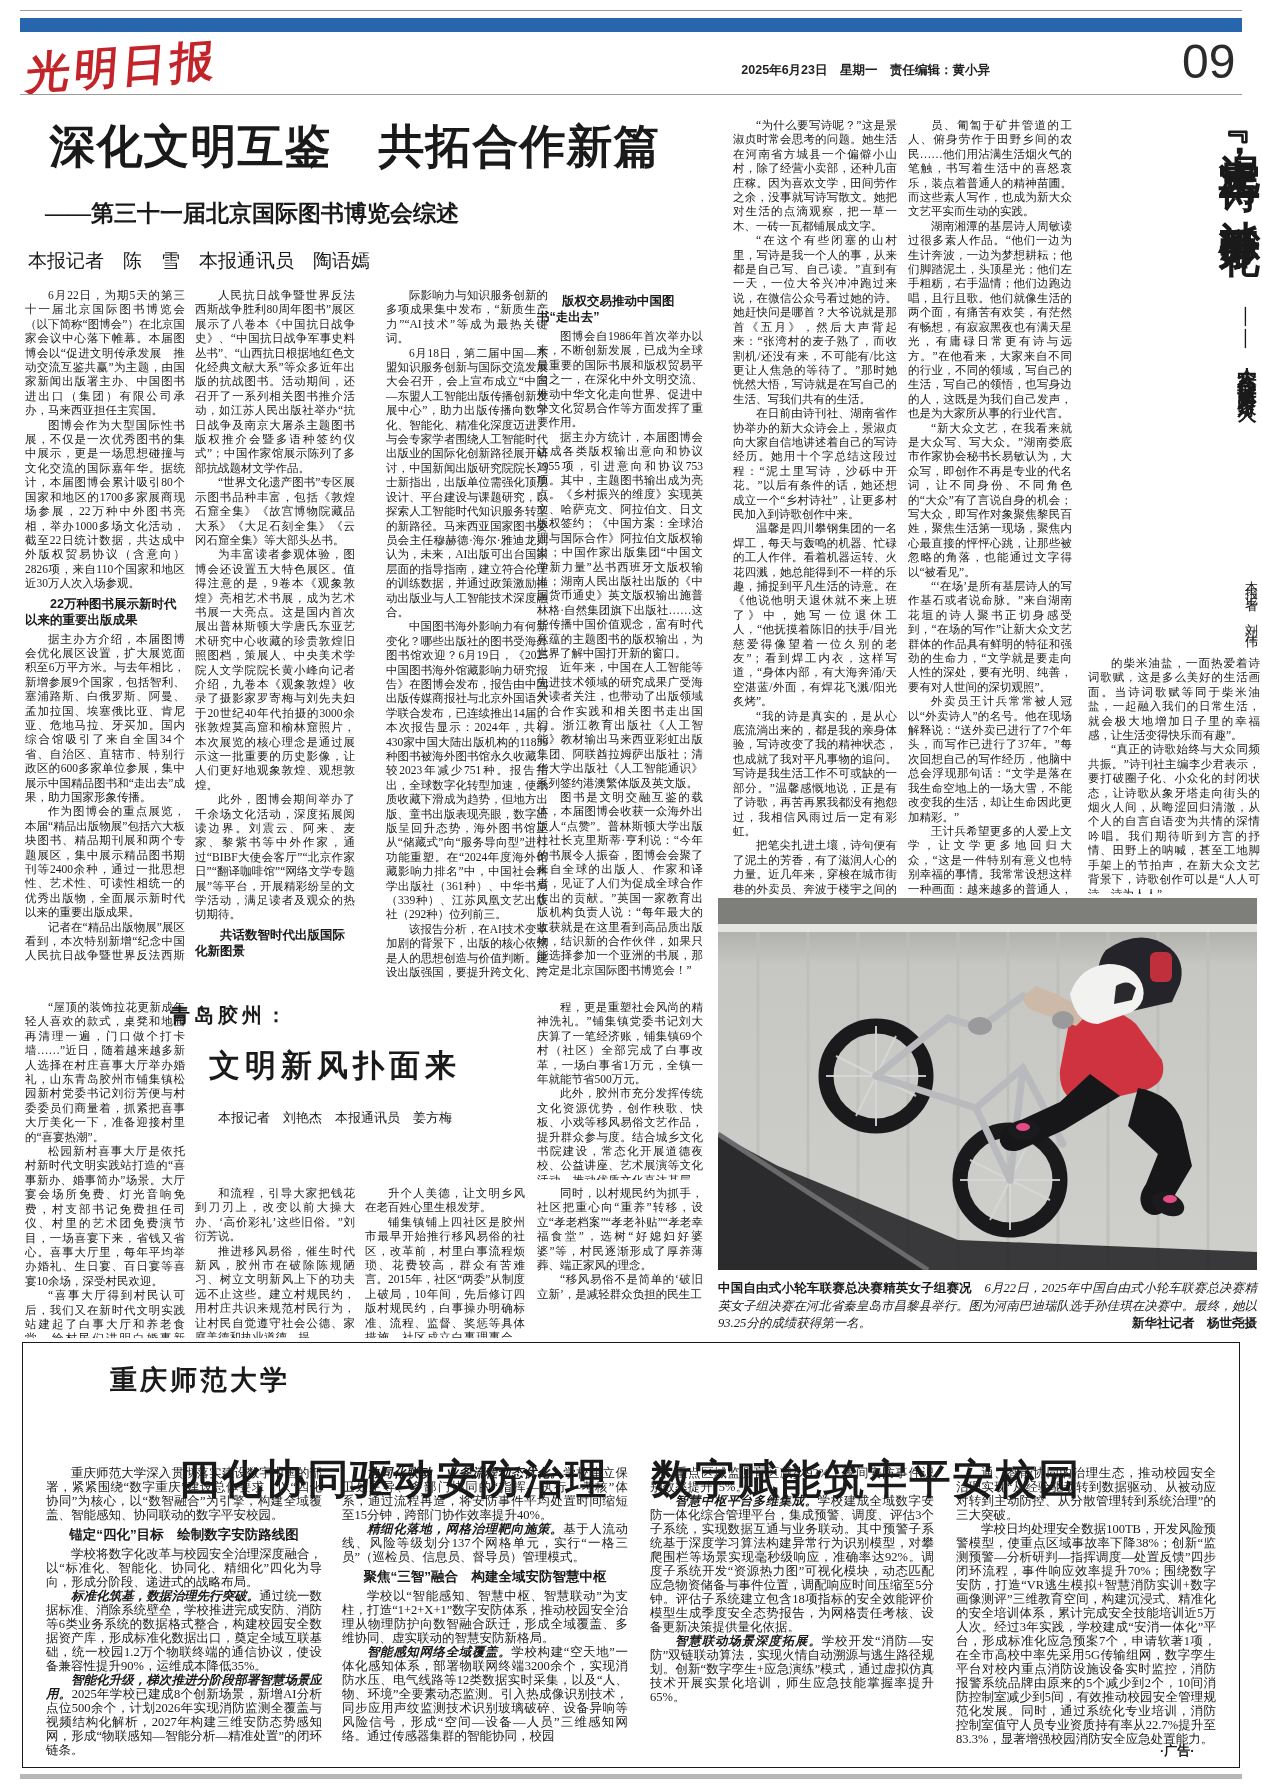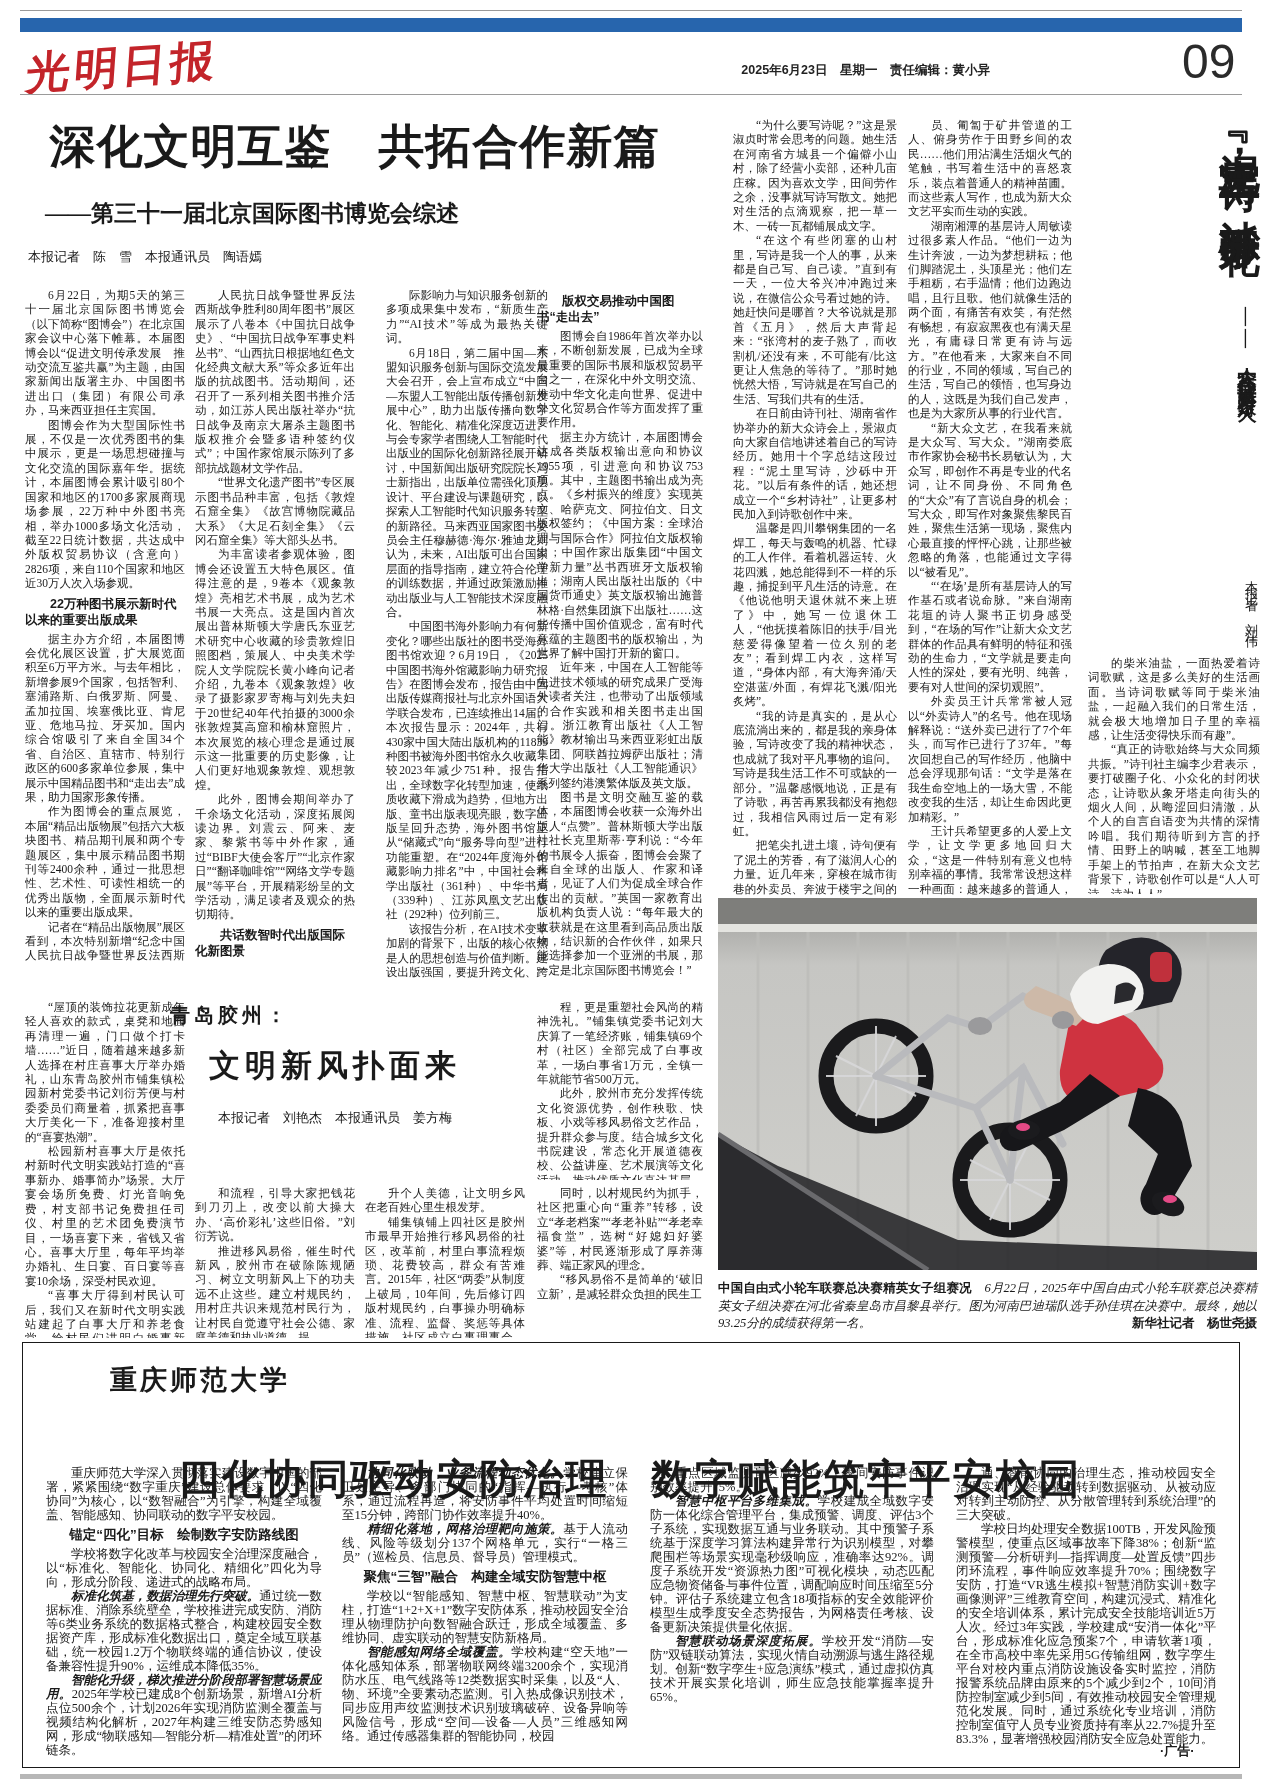--- a/index.html
+++ b/index.html
@@ -24,21 +24,21 @@
   
   .col{overflow:hidden;font-size:11.5px;line-height:14.4px;text-align:justify;}
   .col p{margin:0;text-indent:2em;}
   .col h4{margin:5px 0 4px 0;font-family:"Liberation Sans","DejaVu Sans",sans-serif;
           font-size:12.5px;line-height:16px;text-align:left;text-indent:2em;font-weight:bold;}
 
   
   #bf-headline{left:25px;top:116px;width:660px;text-align:center;font-size:46px;font-weight:900;
                letter-spacing:1px;font-family:"Liberation Serif",serif;}
   #bf-subheadline{left:45px;top:198px;width:640px;font-size:23px;font-weight:600;}
-  #bf-byline{left:28px;top:248px;width:500px;font-size:13px;}
+  #bf-byline{left:28px;top:248px;width:500px;font-size:19px;}
 
   
   #po-vertical{left:1078px;top:118px;width:182px;height:540px;writing-mode:vertical-rl;
                display:flex;flex-direction:row;}
   #po-title{font-size:41px;font-weight:900;letter-spacing:4px;line-height:1.0;
             font-family:"Liberation Serif",serif;}
   #po-subtitle{font-size:19px;font-weight:600;padding-top:96px;margin-left:10px;letter-spacing:3px;}
   #po-byline{font-size:13px;padding-top:180px;margin-left:14px;letter-spacing:6px;}
 
   

